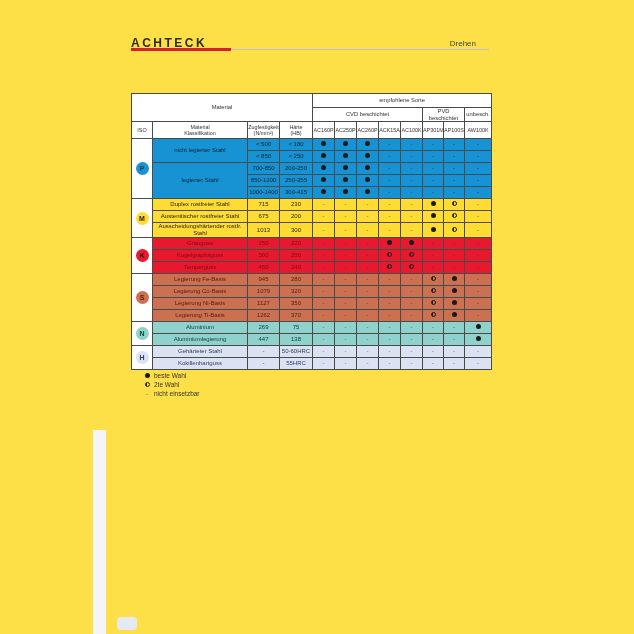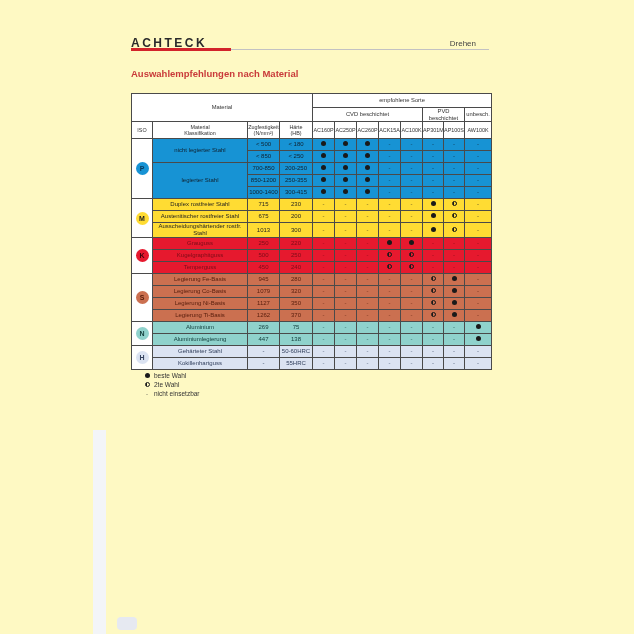--- a/index.html
+++ b/index.html
@@ -1,16 +1,16 @@
 <!DOCTYPE html>
 <html><head>
 <meta charset="utf-8">
 <style>
   html,body{margin:0;padding:0;background:#ffffff;}
-  .page{position:relative;width:634px;height:634px;background:#fef9c3;overflow:hidden;
+  .page{position:relative;width:634px;height:634px;background:#fde047;overflow:hidden;
         font-family:"Liberation Sans",sans-serif;color:#222;}
 
   
   .brand{position:absolute;left:131px;top:36px;font-weight:bold;font-size:12px;
          letter-spacing:2.5px;color:#2b2b2b;}
   .section-label{position:absolute;right:158px;top:39px;font-size:8px;color:#444;}
   .top-rule{position:absolute;left:131px;top:49px;width:358px;height:1px;background:#c2c2c2;}
   .top-rule-red{position:absolute;left:131px;top:48px;width:100px;height:3px;background:#d2232a;}
 
   .page-title{position:absolute;left:131px;top:68px;font-size:9.5px;font-weight:bold;color:#c93a3a;}
@@ -50,21 +50,20 @@
 </head>
 <body>
 
 <div class="page">
 
   <div class="brand">ACHTECK</div>
   <div class="section-label">Drehen</div>
   <div class="top-rule"></div>
   <div class="top-rule-red"></div>
 
-  <div class="page-title">Auswahlempfehlungen nach Material</div>
 
   <table class="mat">
     <colgroup>
       <col style="width:21px">
         <col style="width:95px">
         <col style="width:32px">
         <col style="width:33px">
       <col style="width:22px">
         <col style="width:22px">
         <col style="width:22px">

